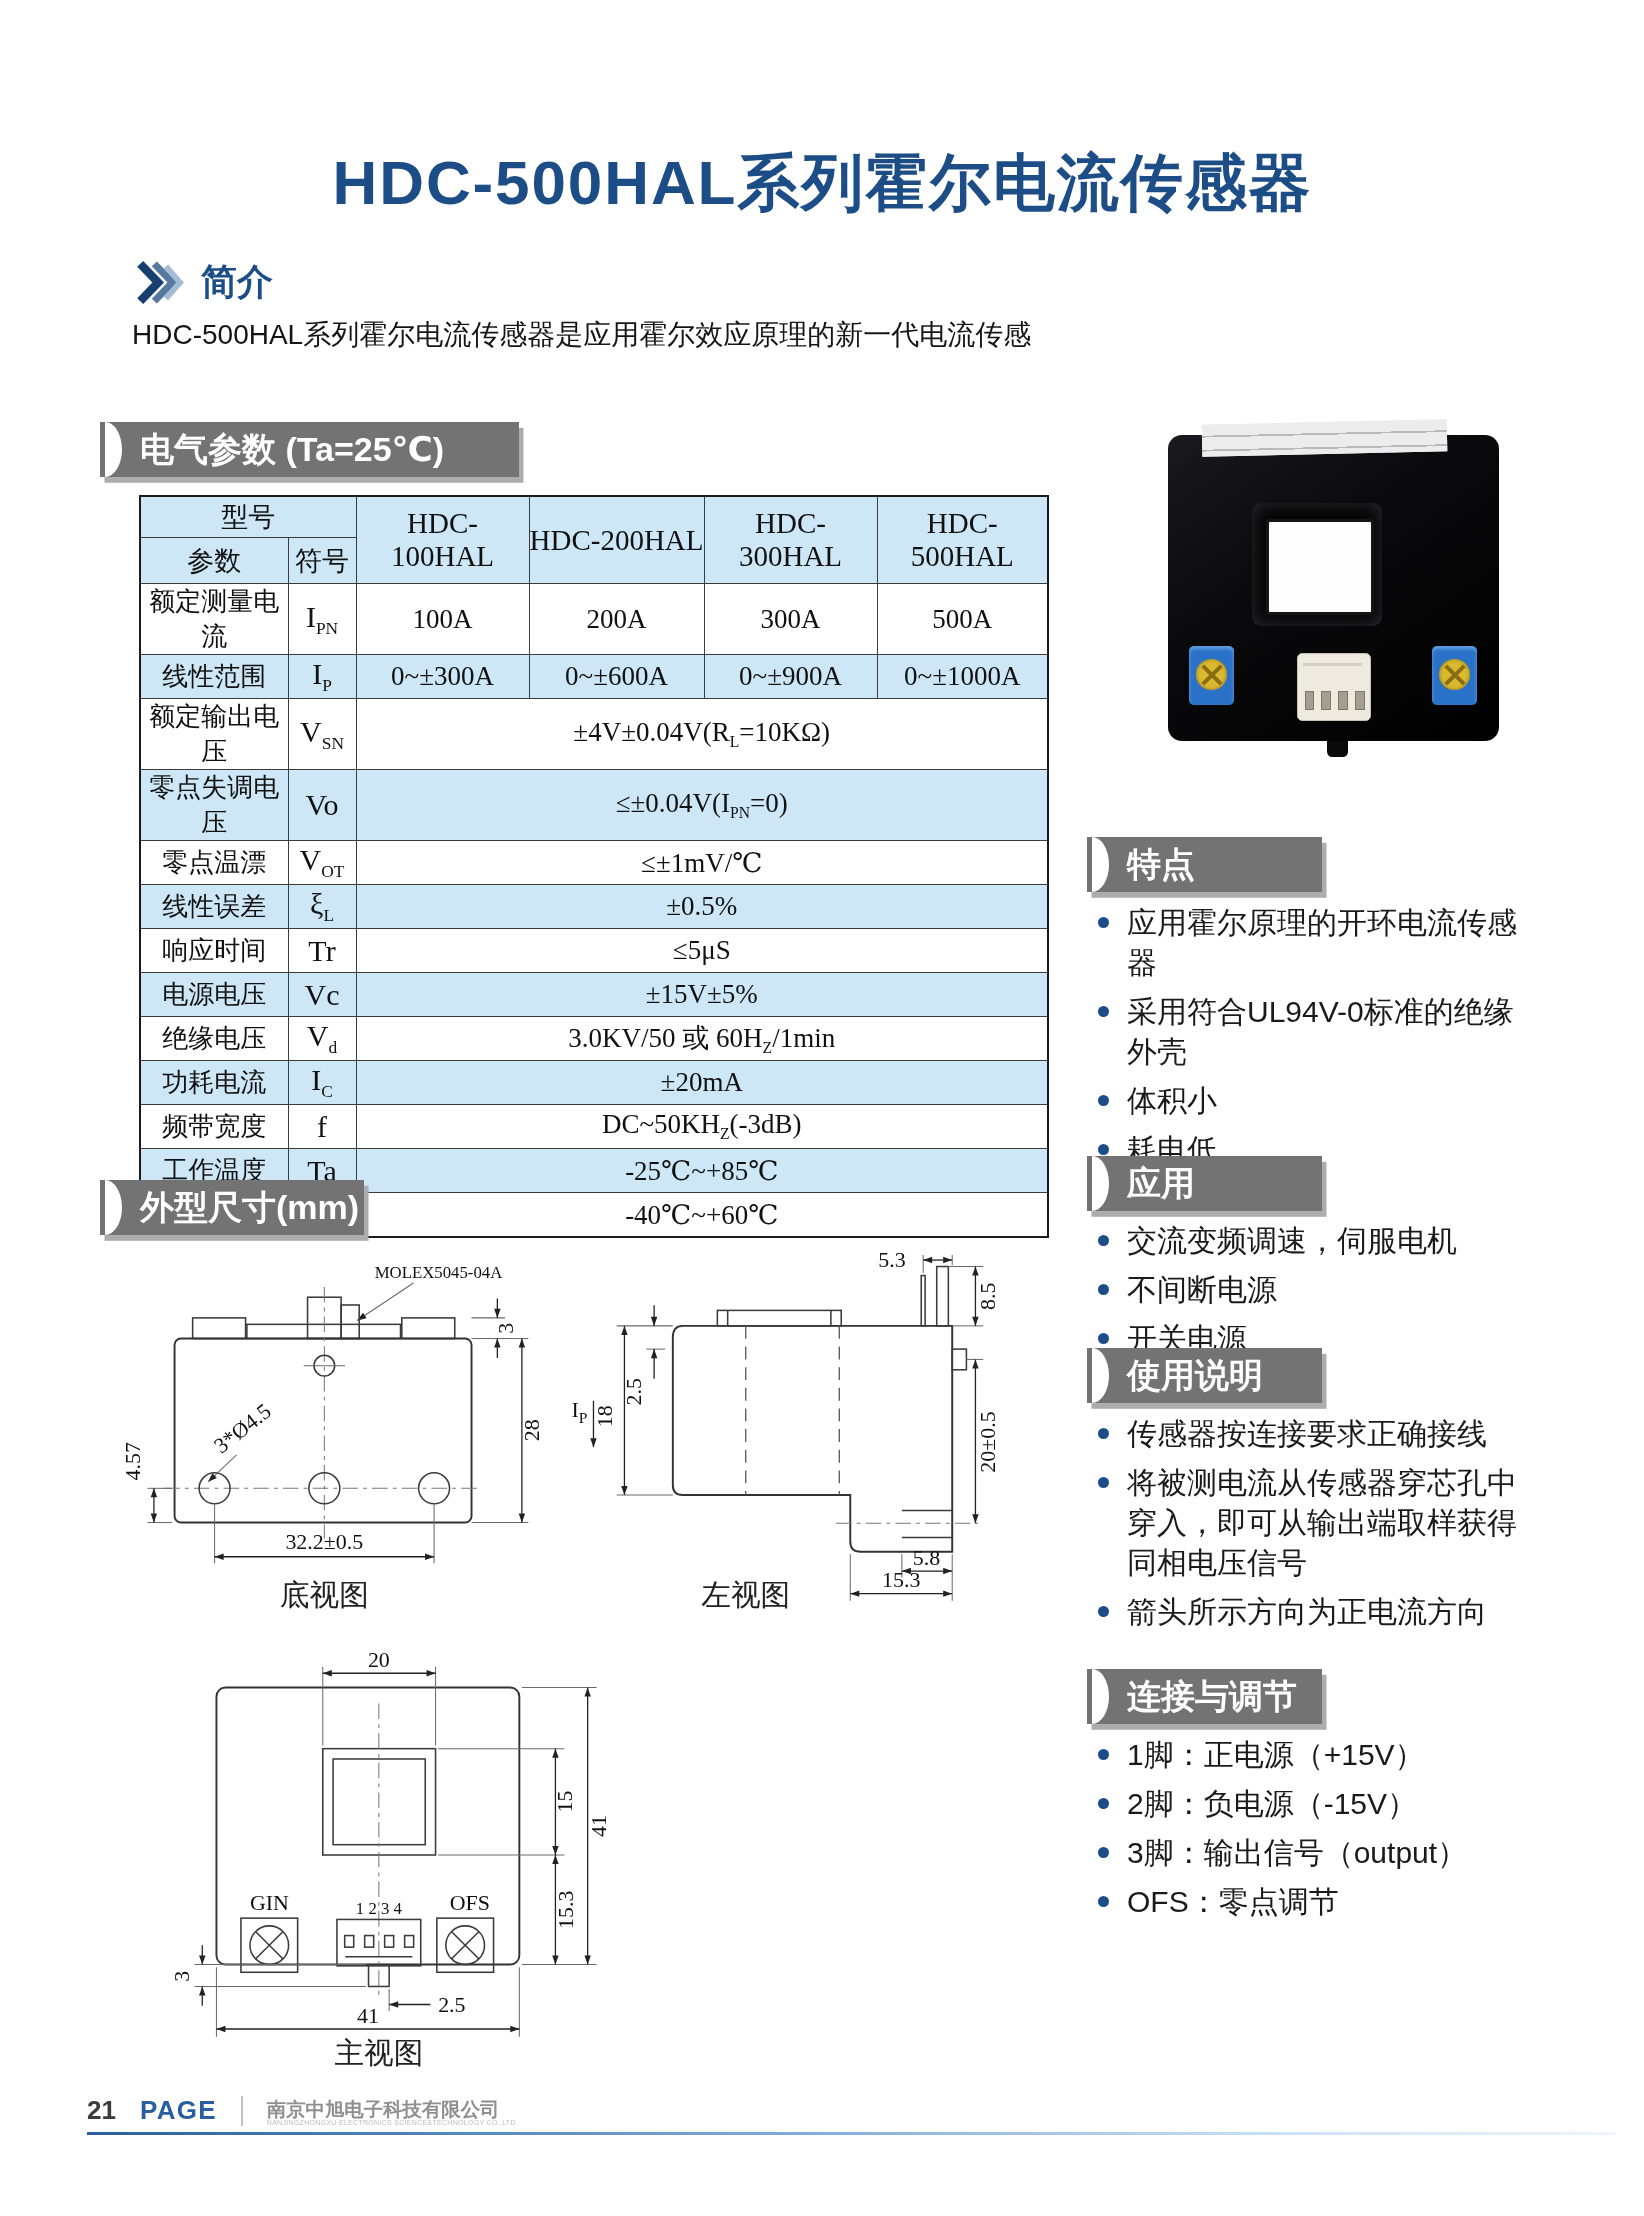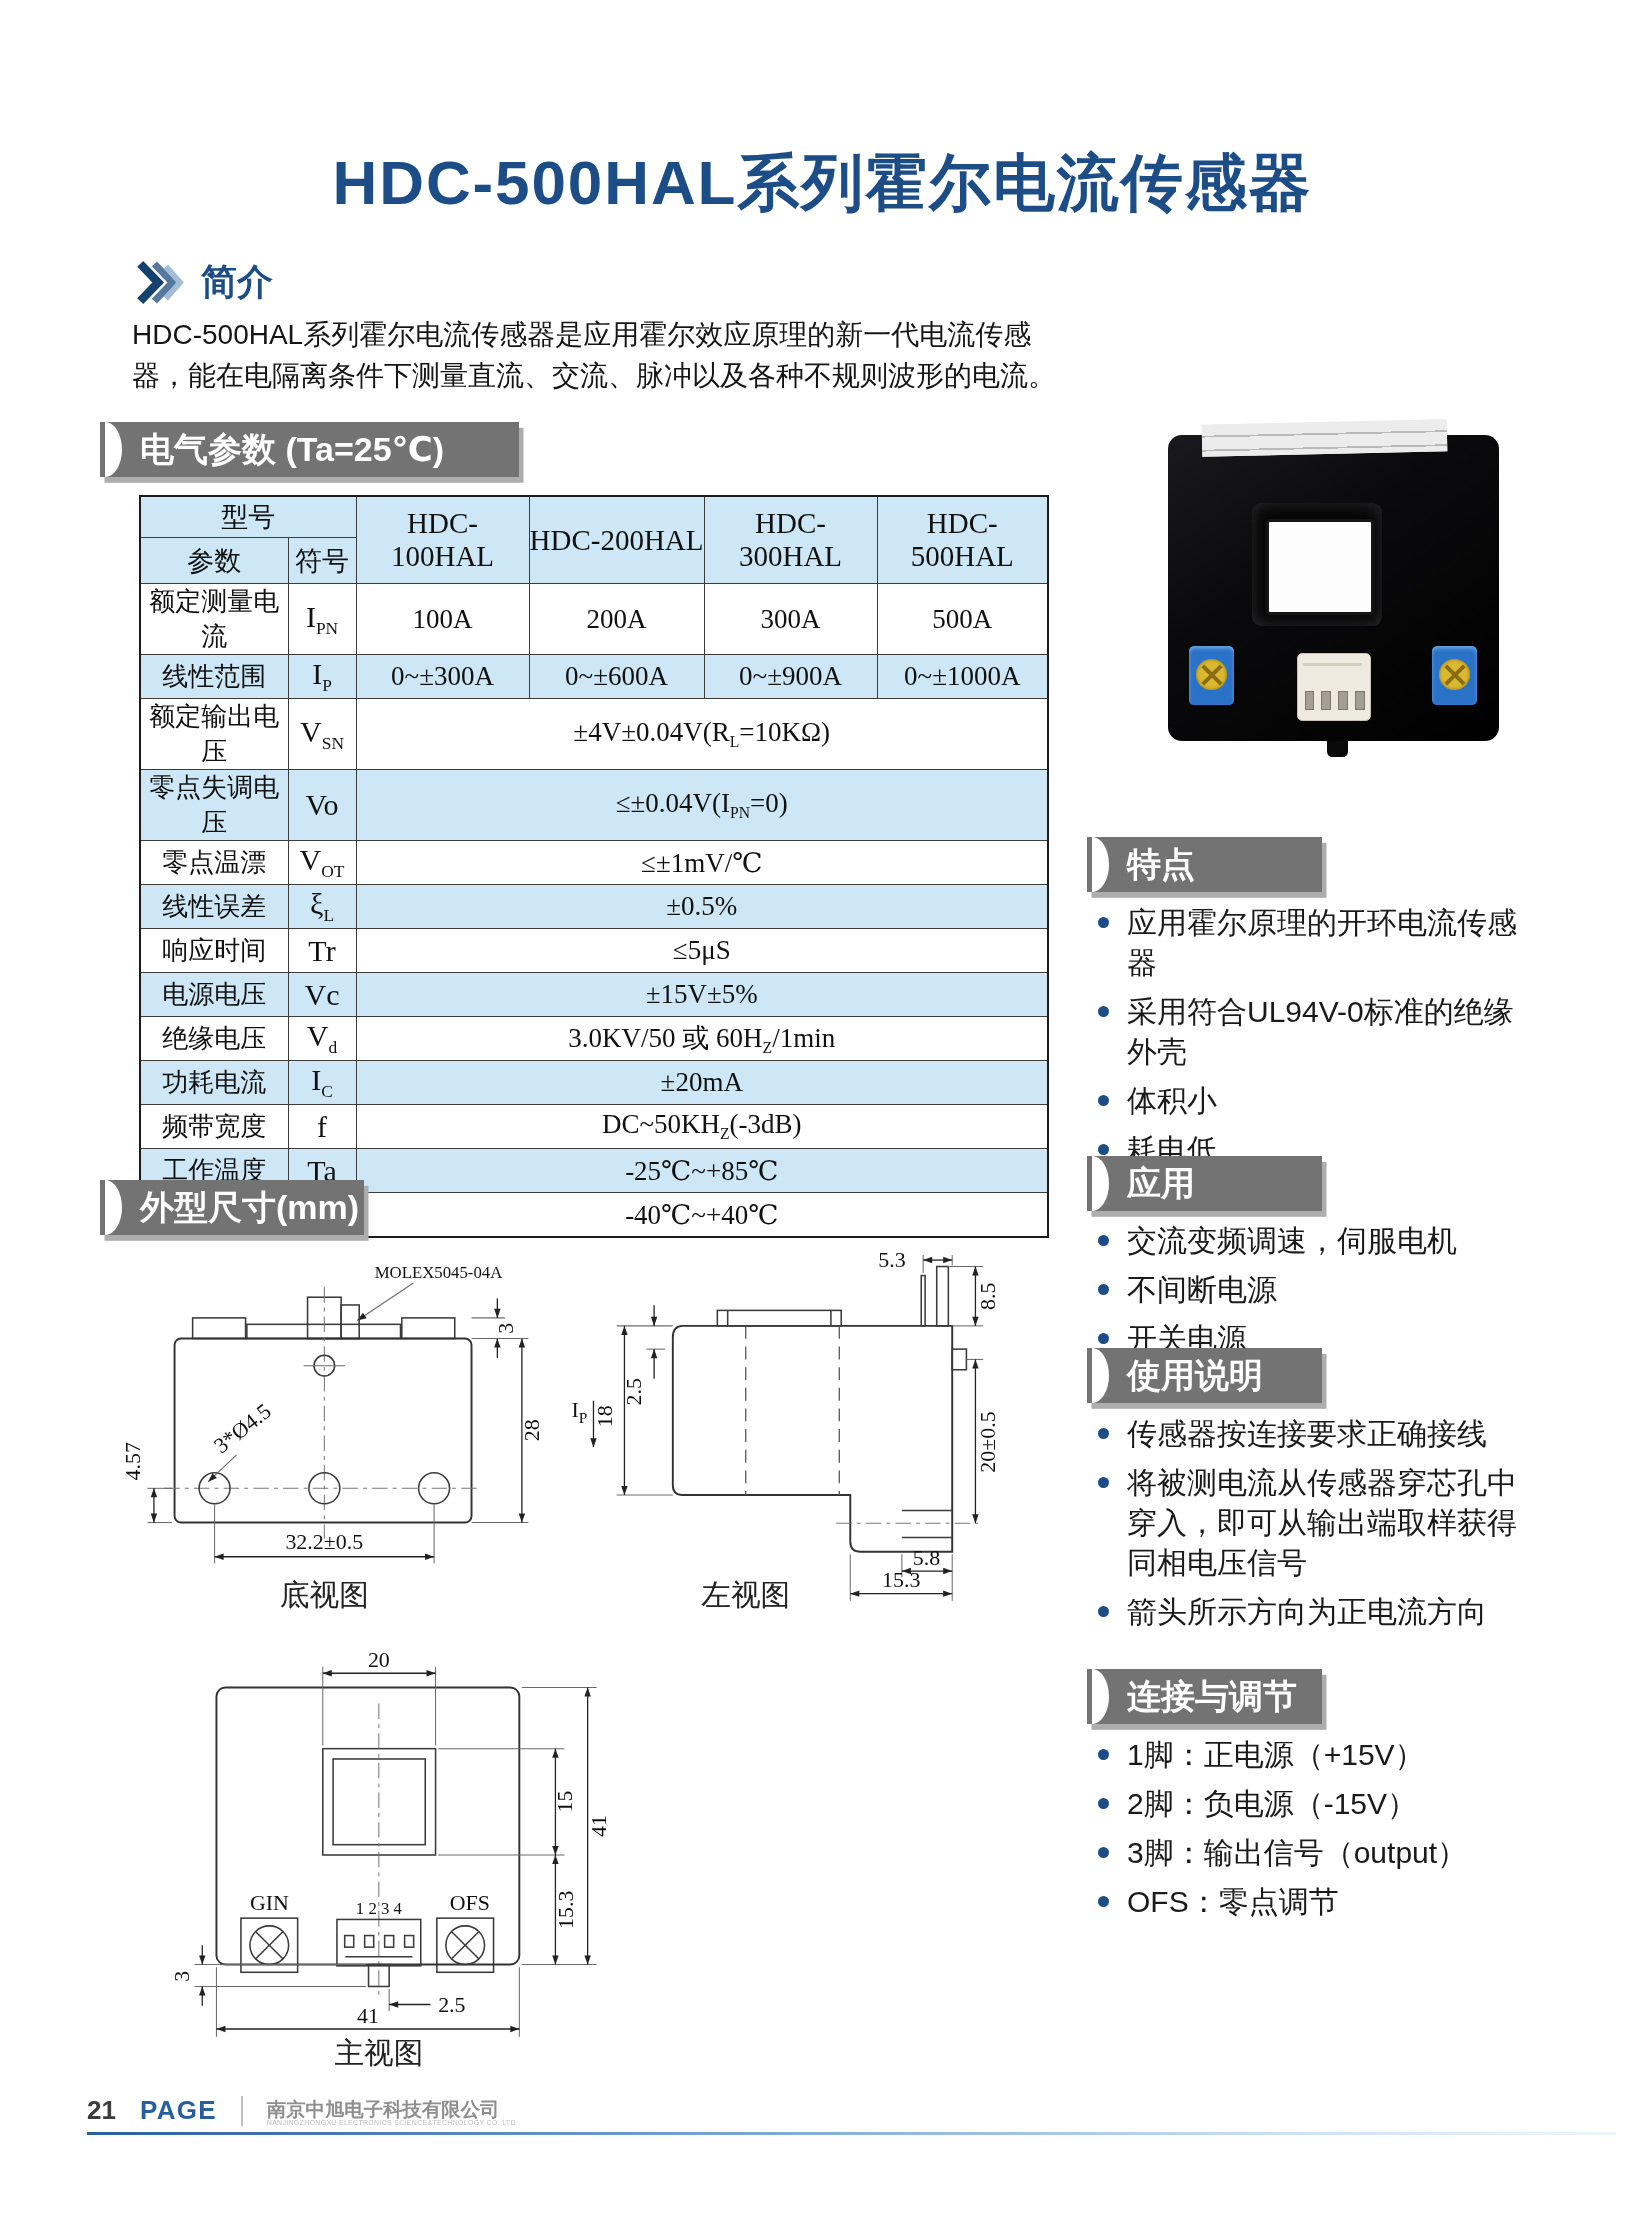--- a/index.html
+++ b/index.html
@@ -100,21 +100,20 @@
     <svg class="chev" viewBox="0 0 76 70">
       <polyline points="8,6 36,35 8,64" fill="none" stroke="#16406f" stroke-width="13"></polyline>
       <polyline points="30,6 58,35 30,64" fill="none" stroke="#56799f" stroke-width="11"></polyline>
       <polyline points="48,10 70,35 48,60" fill="none" stroke="#a3bdd6" stroke-width="9"></polyline>
     </svg>
     <span class="intro-head">简介</span>
   </div>
 
   <div class="para">
     <div>HDC-500HAL系列霍尔电流传感器是应用霍尔效应原理的新一代电流传感</div>
-    <div>器，能在电隔离条件下测量直流、交流、脉冲以及各种不规则波形的电流。</div>
   </div>
 
   <div class="secbar" style="left:100px;top:422px;width:419px;">
     <span class="bar-text">电气参数 (Ta=25℃)</span>
   </div>
 
   <table class="spec">
     <colgroup>
       <col style="width:148px">
         <col style="width:68px">
@@ -199,21 +198,21 @@
           <td class="val" colspan="4">DC~50KH<sub>Z</sub>(-3dB)</td>
         </tr>
         <tr class="blue">
           <td class="param">工作温度</td>
           <td class="sym">Ta</td>
           <td class="val" colspan="4">-25℃~+85℃</td>
         </tr>
         <tr class="white">
           <td class="param">存贮温度</td>
           <td class="sym">Ts</td>
-          <td class="val" colspan="4">-40℃~+40℃</td>
+          <td class="val" colspan="4">-40℃~+60℃</td>
         </tr>
       </tbody>
   </table>
 
   <div class="photo">
     <div class="ph-body"></div>
     <div class="ph-label"></div>
     <div class="ph-frame">
       <div class="ph-hole"></div>
     </div>

